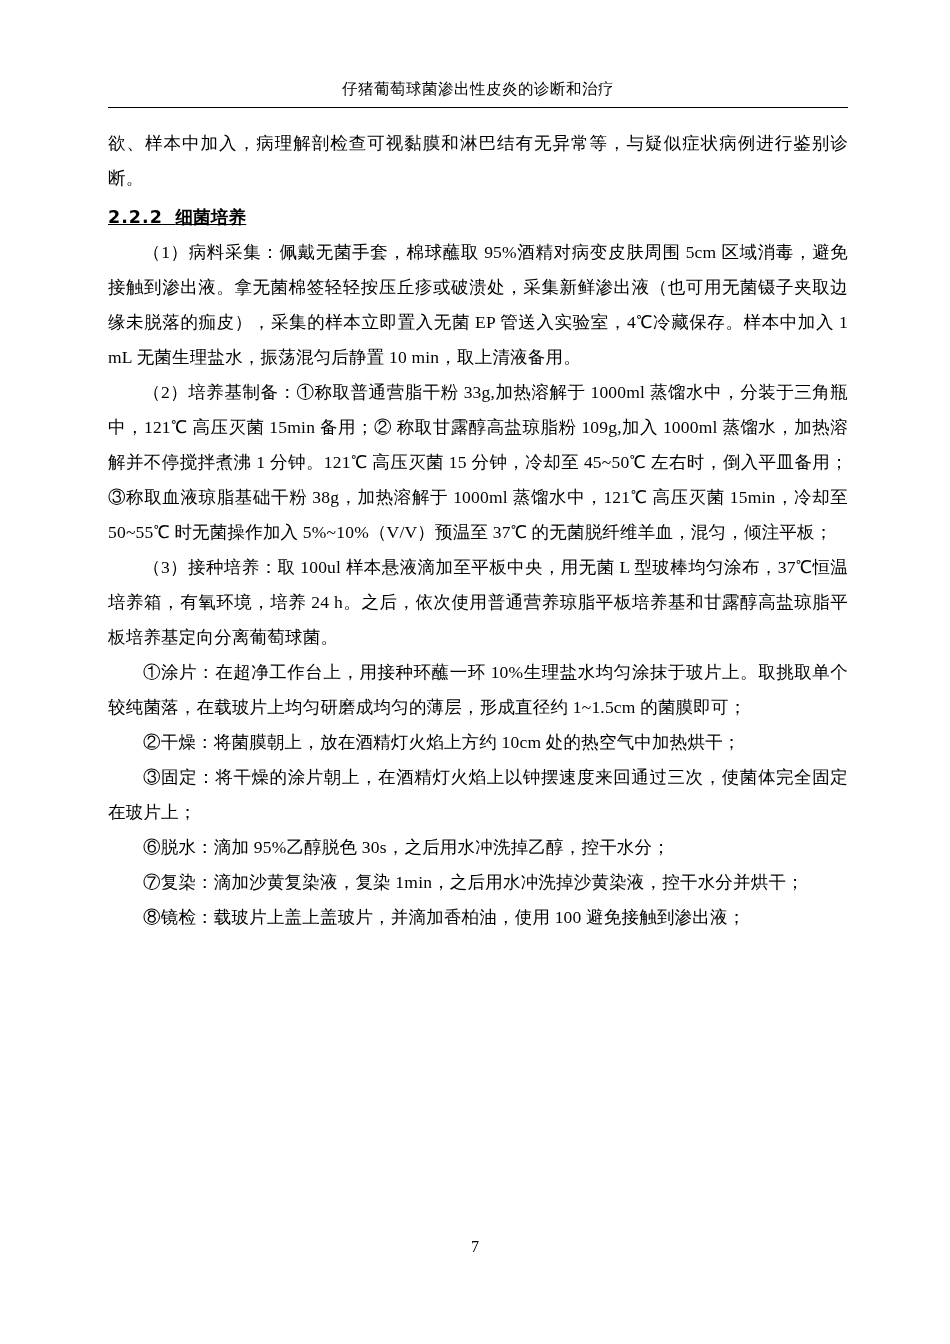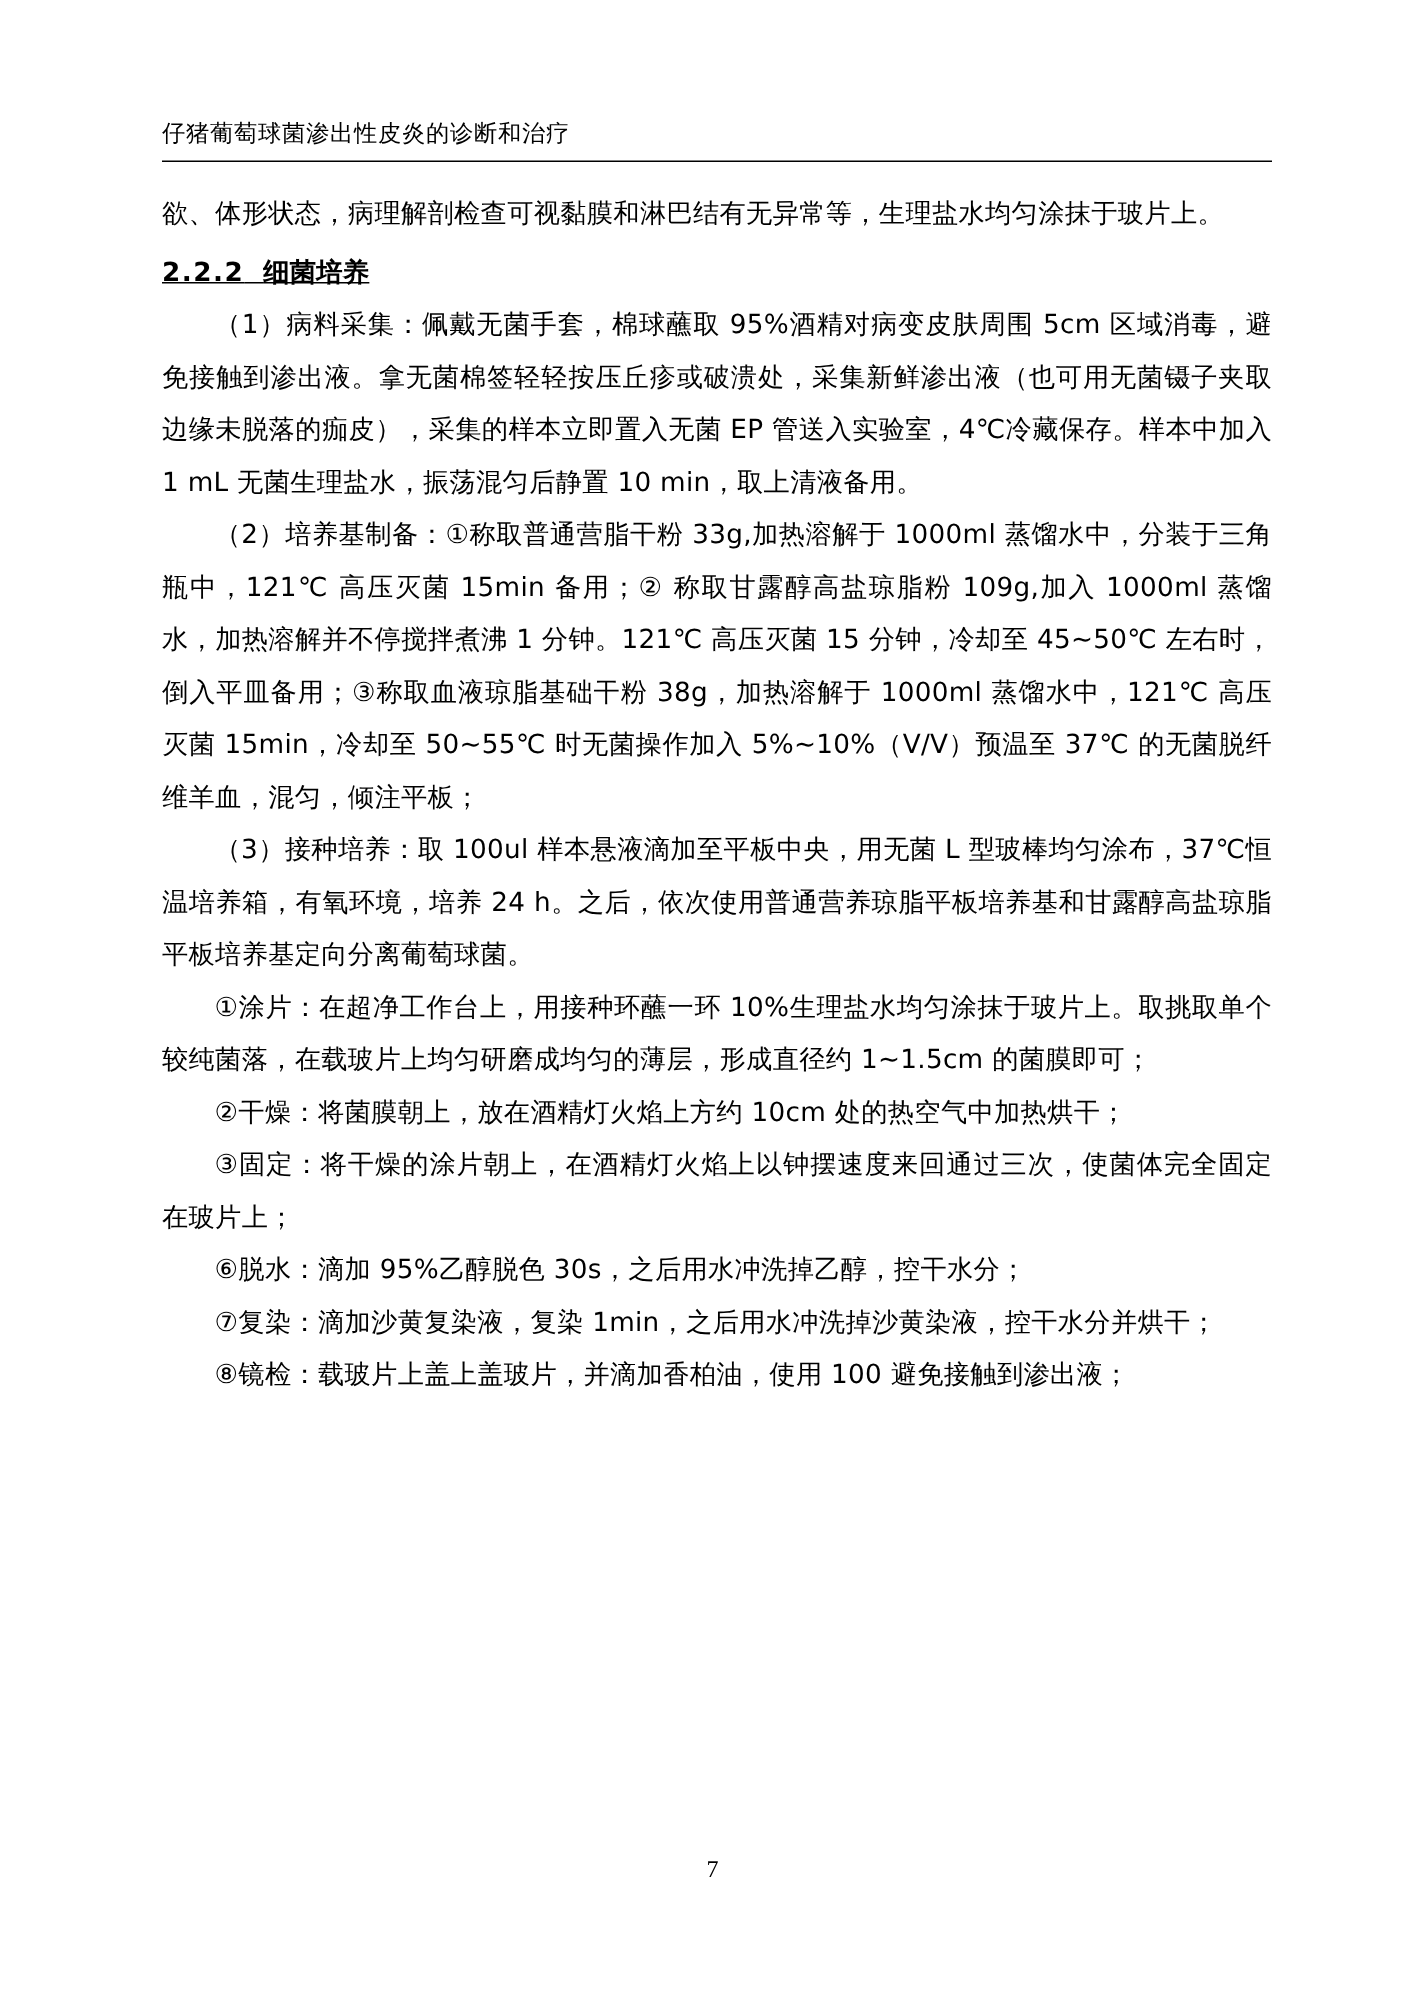--- a/index.html
+++ b/index.html
@@ -19,41 +19,42 @@
     box-sizing: border-box;
     overflow: hidden;
   }
   .content {
     position: absolute;
     left: 108px;
     top: 78px;
     width: 740px;
   }
   .header {
-    text-align: left;
+    text-align: center;
     font-size: 15.5px;
     line-height: 1.5;
     padding-bottom: 6px;
     letter-spacing: 0.5px;
   }
   .header-rule {
     border-bottom: 1px solid #000000;
     width: 100%;
     margin-bottom: 18px;
   }
   p.body-text {
     font-size: 17.5px;
     line-height: 35px;
     margin: 0;
     text-align: justify;
     text-justify: inter-ideograph;
     letter-spacing: 0.2px;
   }
   p.indent {
     text-indent: 2em;
+    font-family: Liberation Serif, serif;
   }
   h2.section {
     font-size: 17.5px;
     font-weight: bold;
     line-height: 35px;
     margin: 4px 0 0 0;
     letter-spacing: 0.2px;
     text-decoration: underline;
   }
   .section-num {
@@ -73,21 +74,21 @@
 </head>
 <body>
 
 <div class="page">
 
   <div class="content">
 
     <div class="header">仔猪葡萄球菌渗出性皮炎的诊断和治疗</div>
     <div class="header-rule"></div>
 
-    <p class="body-text">欲、体形状态，病理解剖检查可视黏膜和淋巴结有无异常等，生理盐水均匀涂抹于玻片上。</p>
+    <p class="body-text">欲、样本中加入，病理解剖检查可视黏膜和淋巴结有无异常等，与疑似症状病例进行鉴别诊断。</p>
 
     <h2 class="section"><span class="section-num">2.2.2</span>&nbsp;&nbsp;<span>细菌培养</span></h2>
 
     <p class="body-text indent">（1）病料采集：佩戴无菌手套，棉球蘸取 95%酒精对病变皮肤周围 5cm 区域消毒，避免接触到渗出液。拿无菌棉签轻轻按压丘疹或破溃处，采集新鲜渗出液（也可用无菌镊子夹取边缘未脱落的痂皮），采集的样本立即置入无菌 EP 管送入实验室，4℃冷藏保存。样本中加入 1 mL 无菌生理盐水，振荡混匀后静置 10 min，取上清液备用。</p>
 
     <p class="body-text indent">（2）培养基制备：①称取普通营脂干粉 33g,加热溶解于 1000ml 蒸馏水中，分装于三角瓶中，121℃ 高压灭菌 15min 备用；② 称取甘露醇高盐琼脂粉 109g,加入 1000ml 蒸馏水，加热溶解并不停搅拌煮沸 1 分钟。121℃ 高压灭菌 15 分钟，冷却至 45~50℃ 左右时，倒入平皿备用；③称取血液琼脂基础干粉 38g，加热溶解于 1000ml 蒸馏水中，121℃ 高压灭菌 15min，冷却至 50~55℃ 时无菌操作加入 5%~10%（V/V）预温至 37℃ 的无菌脱纤维羊血，混匀，倾注平板；</p>
 
     <p class="body-text indent">（3）接种培养：取 100ul 样本悬液滴加至平板中央，用无菌 L 型玻棒均匀涂布，37℃恒温培养箱，有氧环境，培养 24 h。之后，依次使用普通营养琼脂平板培养基和甘露醇高盐琼脂平板培养基定向分离葡萄球菌。</p>
 
 

